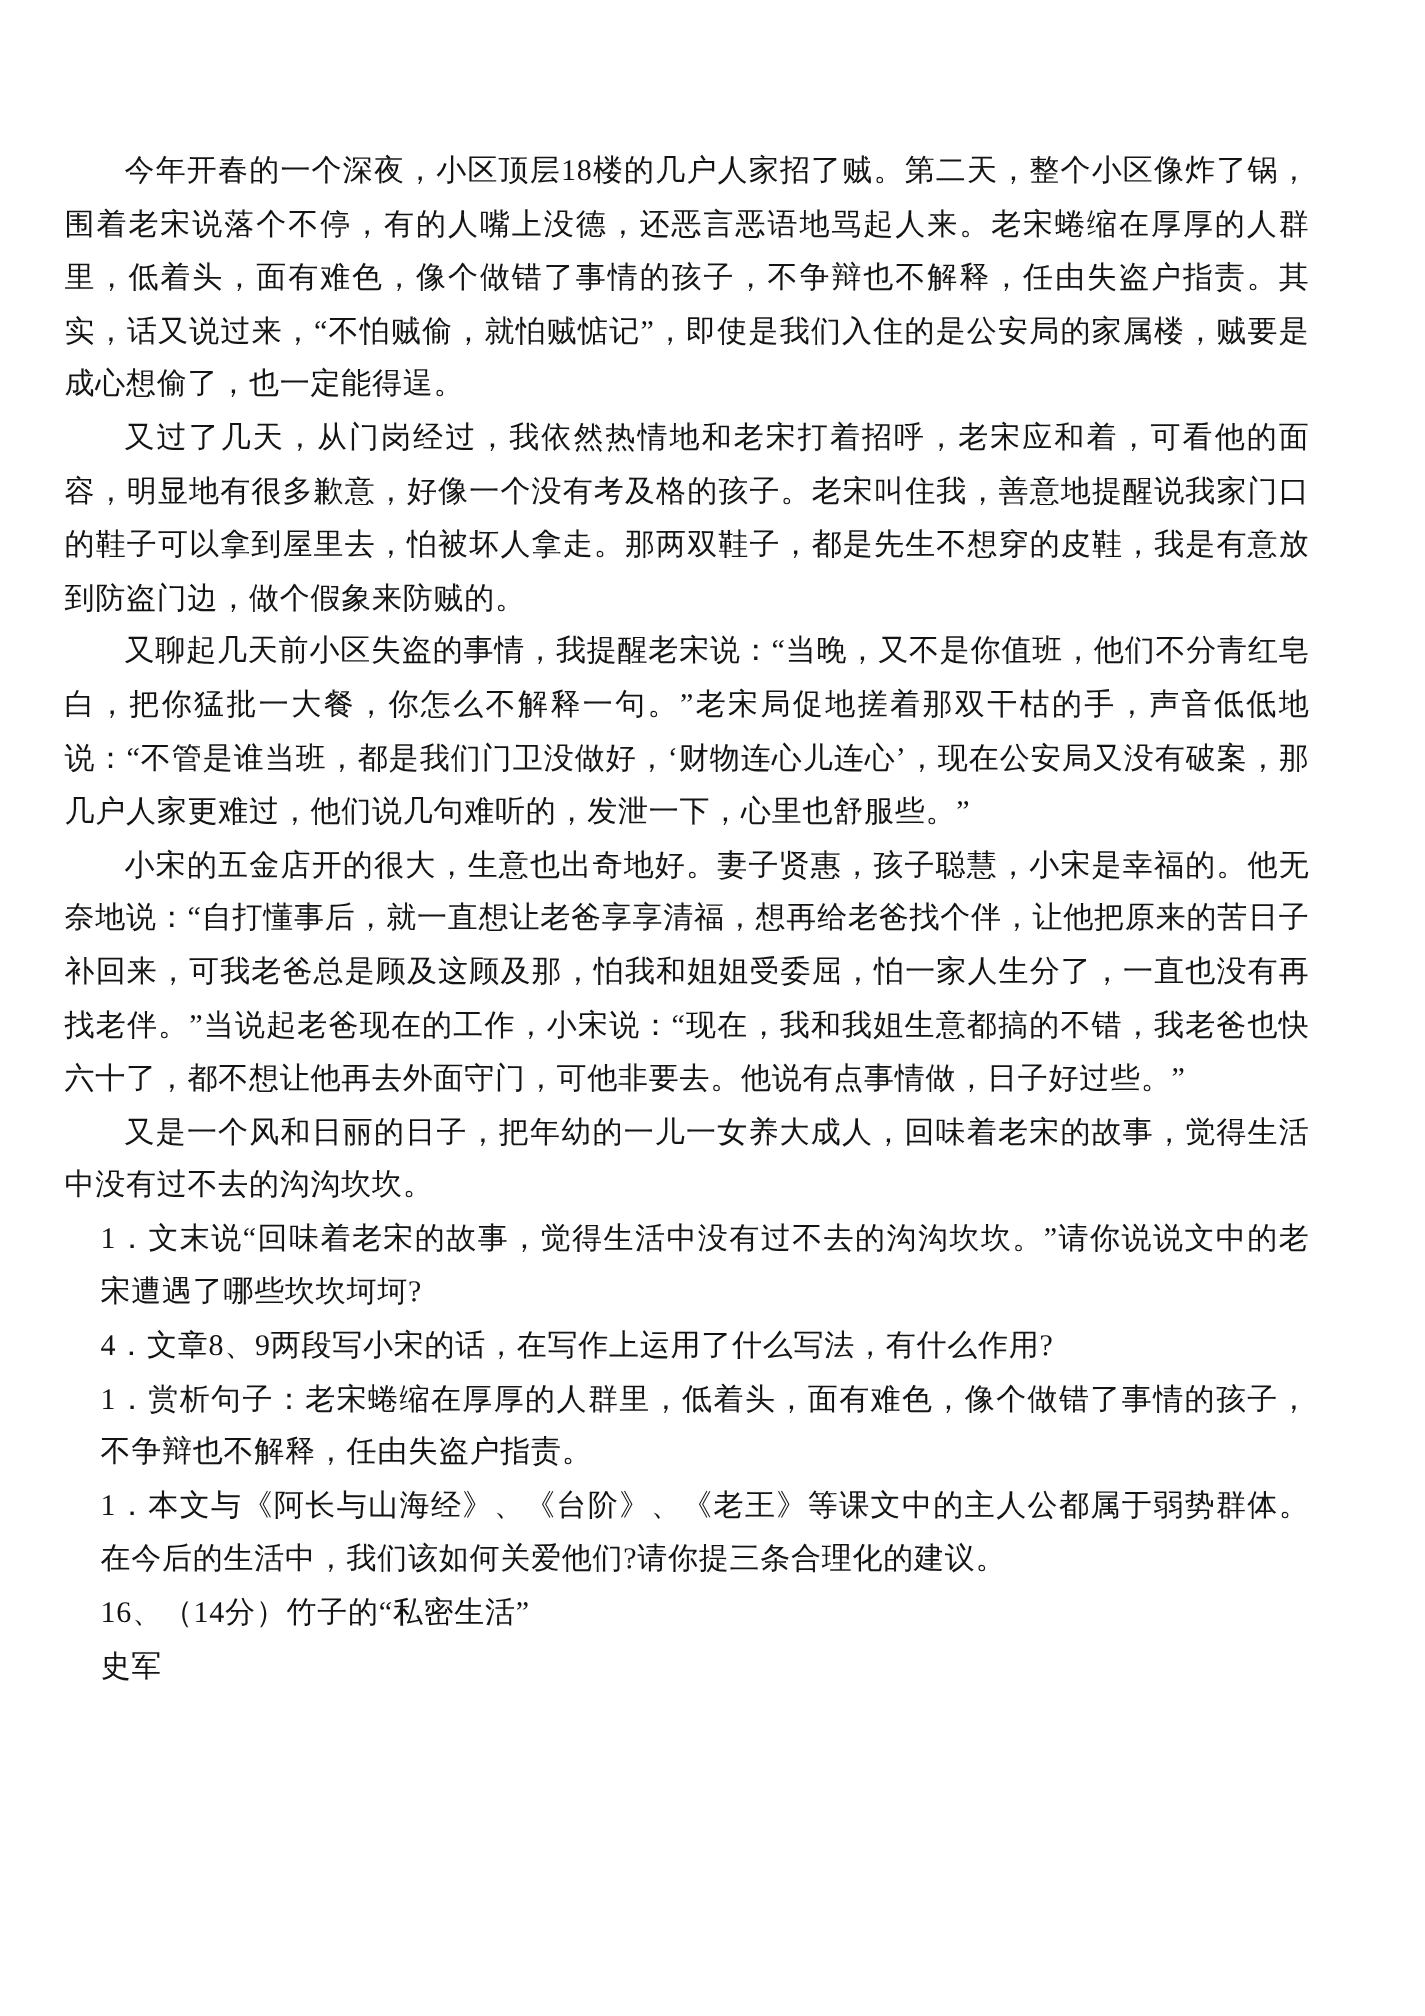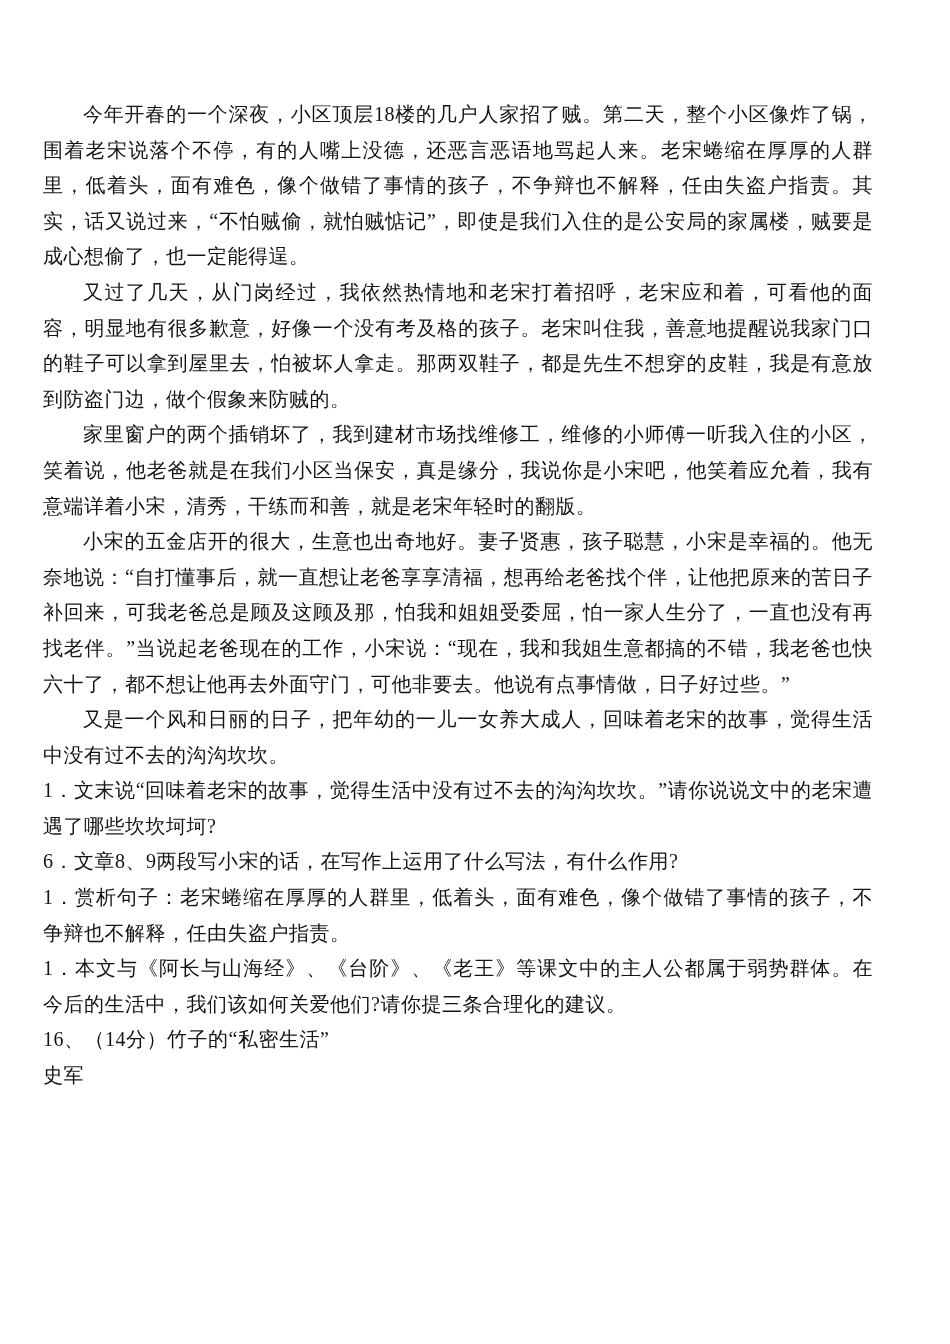--- a/index.html
+++ b/index.html
@@ -24,34 +24,35 @@
   }
   .page p {
     margin: 0;
     padding: 0;
   }
   p.body-para {
     text-indent: 2em;
   }
   p.flush {
     text-indent: 0;
+    margin-left: 24px;
   }
 </style>
 </head>
 <body>
 
 <div class="page">
 
   <p class="body-para">今年开春的一个深夜，小区顶层18楼的几户人家招了贼。第二天，整个小区像炸了锅，围着老宋说落个不停，有的人嘴上没德，还恶言恶语地骂起人来。老宋蜷缩在厚厚的人群里，低着头，面有难色，像个做错了事情的孩子，不争辩也不解释，任由失盗户指责。其实，话又说过来，“不怕贼偷，就怕贼惦记”，即使是我们入住的是公安局的家属楼，贼要是成心想偷了，也一定能得逞。</p>
   <p class="body-para">又过了几天，从门岗经过，我依然热情地和老宋打着招呼，老宋应和着，可看他的面容，明显地有很多歉意，好像一个没有考及格的孩子。老宋叫住我，善意地提醒说我家门口的鞋子可以拿到屋里去，怕被坏人拿走。那两双鞋子，都是先生不想穿的皮鞋，我是有意放到防盗门边，做个假象来防贼的。</p>
-  <p class="body-para">家里窗户的两个插销坏了，我到建材市场找维修工，维修的小师傅一听我入住的小区，笑着说，他老爸就是在我们小区当保安，真是缘分，我说你是小宋吧，他笑着应允着，我有意端详着小宋，清秀，干练而和善，就是老宋年轻时的翻版。</p>
+  <p class="body-para">又聊起几天前小区失盗的事情，我提醒老宋说：“当晚，又不是你值班，他们不分青红皂白，把你猛批一大餐，你怎么不解释一句。”老宋局促地搓着那双干枯的手，声音低低地说：“不管是谁当班，都是我们门卫没做好，‘财物连心儿连心’，现在公安局又没有破案，那几户人家更难过，他们说几句难听的，发泄一下，心里也舒服些。”</p>
   <p class="body-para">小宋的五金店开的很大，生意也出奇地好。妻子贤惠，孩子聪慧，小宋是幸福的。他无奈地说：“自打懂事后，就一直想让老爸享享清福，想再给老爸找个伴，让他把原来的苦日子补回来，可我老爸总是顾及这顾及那，怕我和姐姐受委屈，怕一家人生分了，一直也没有再找老伴。”当说起老爸现在的工作，小宋说：“现在，我和我姐生意都搞的不错，我老爸也快六十了，都不想让他再去外面守门，可他非要去。他说有点事情做，日子好过些。”</p>
   <p class="body-para">又是一个风和日丽的日子，把年幼的一儿一女养大成人，回味着老宋的故事，觉得生活中没有过不去的沟沟坎坎。</p>
 
   <p class="flush">1．文末说“回味着老宋的故事，觉得生活中没有过不去的沟沟坎坎。”请你说说文中的老宋遭遇了哪些坎坎坷坷?</p>
-  <p class="flush">6．文章8、9两段写小宋的话，在写作上运用了什么写法，有什么作用?</p>
+  <p class="flush">4．文章8、9两段写小宋的话，在写作上运用了什么写法，有什么作用?</p>
   <p class="flush">1．赏析句子：老宋蜷缩在厚厚的人群里，低着头，面有难色，像个做错了事情的孩子，不争辩也不解释，任由失盗户指责。</p>
   <p class="flush">1．本文与《阿长与山海经》、《台阶》、《老王》等课文中的主人公都属于弱势群体。在今后的生活中，我们该如何关爱他们?请你提三条合理化的建议。</p>
 
   <p class="flush">16、（14分）竹子的“私密生活”</p>
   <p class="flush">史军</p>
 
 </div>
 
 </body></html>

